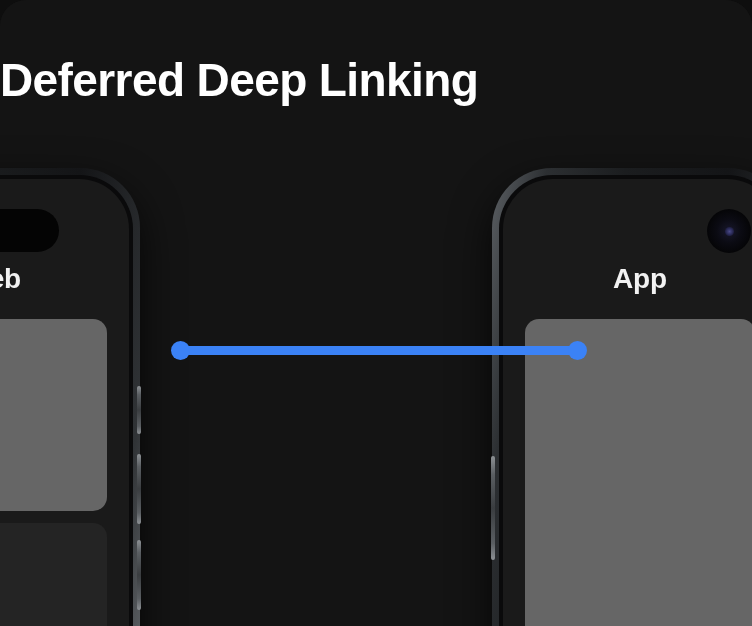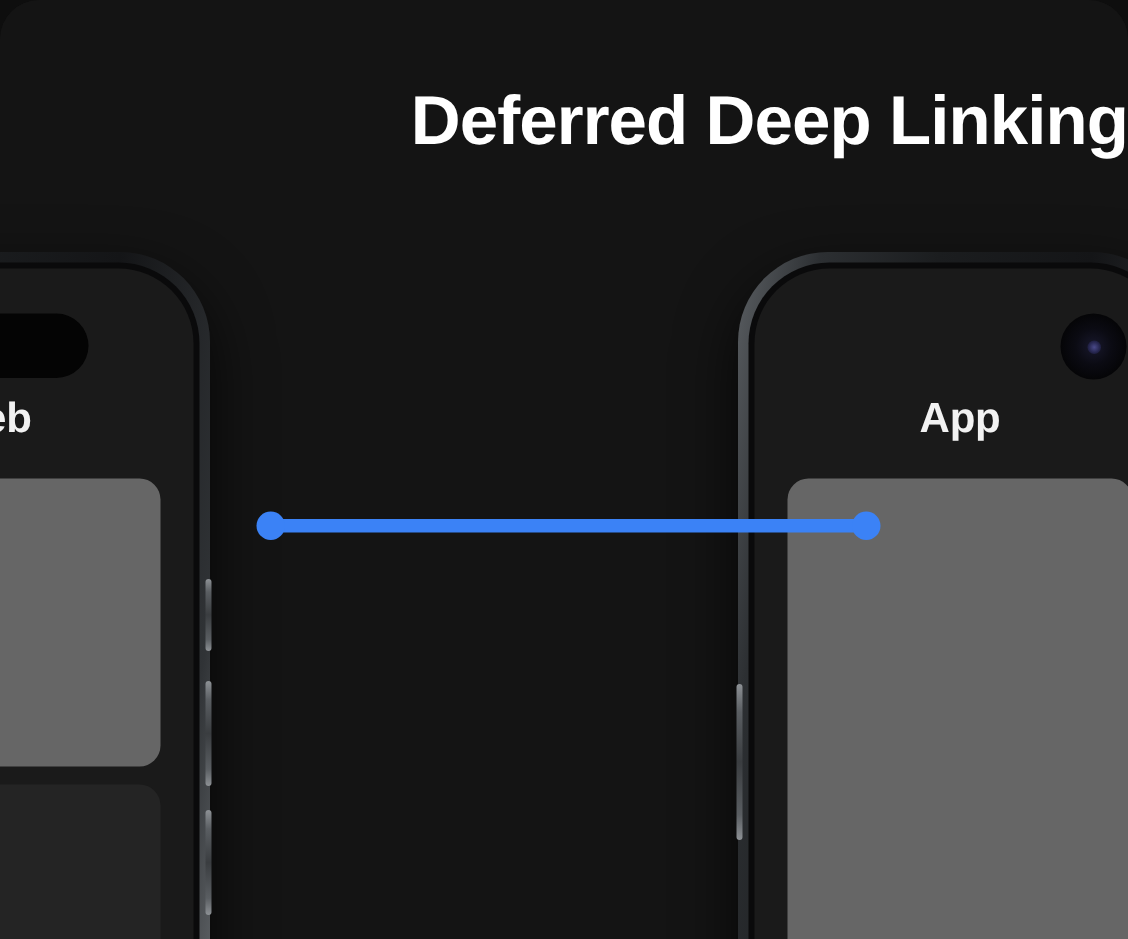--- a/index.html
+++ b/index.html
@@ -40,21 +40,21 @@
     background: #141414;
     border-radius: 26px 26px 0 0;
   }
 
   
   .title {
     position: absolute;
     left: 0;
     top: 51px;
     width: 752px;
-    text-align: right;
+    text-align: left;
     color: #ffffff;
     font-size: 46px;
     font-weight: 700;
     letter-spacing: -0.6px;
     line-height: 58px;
     white-space: nowrap;
   }
 
   
   .stage {

